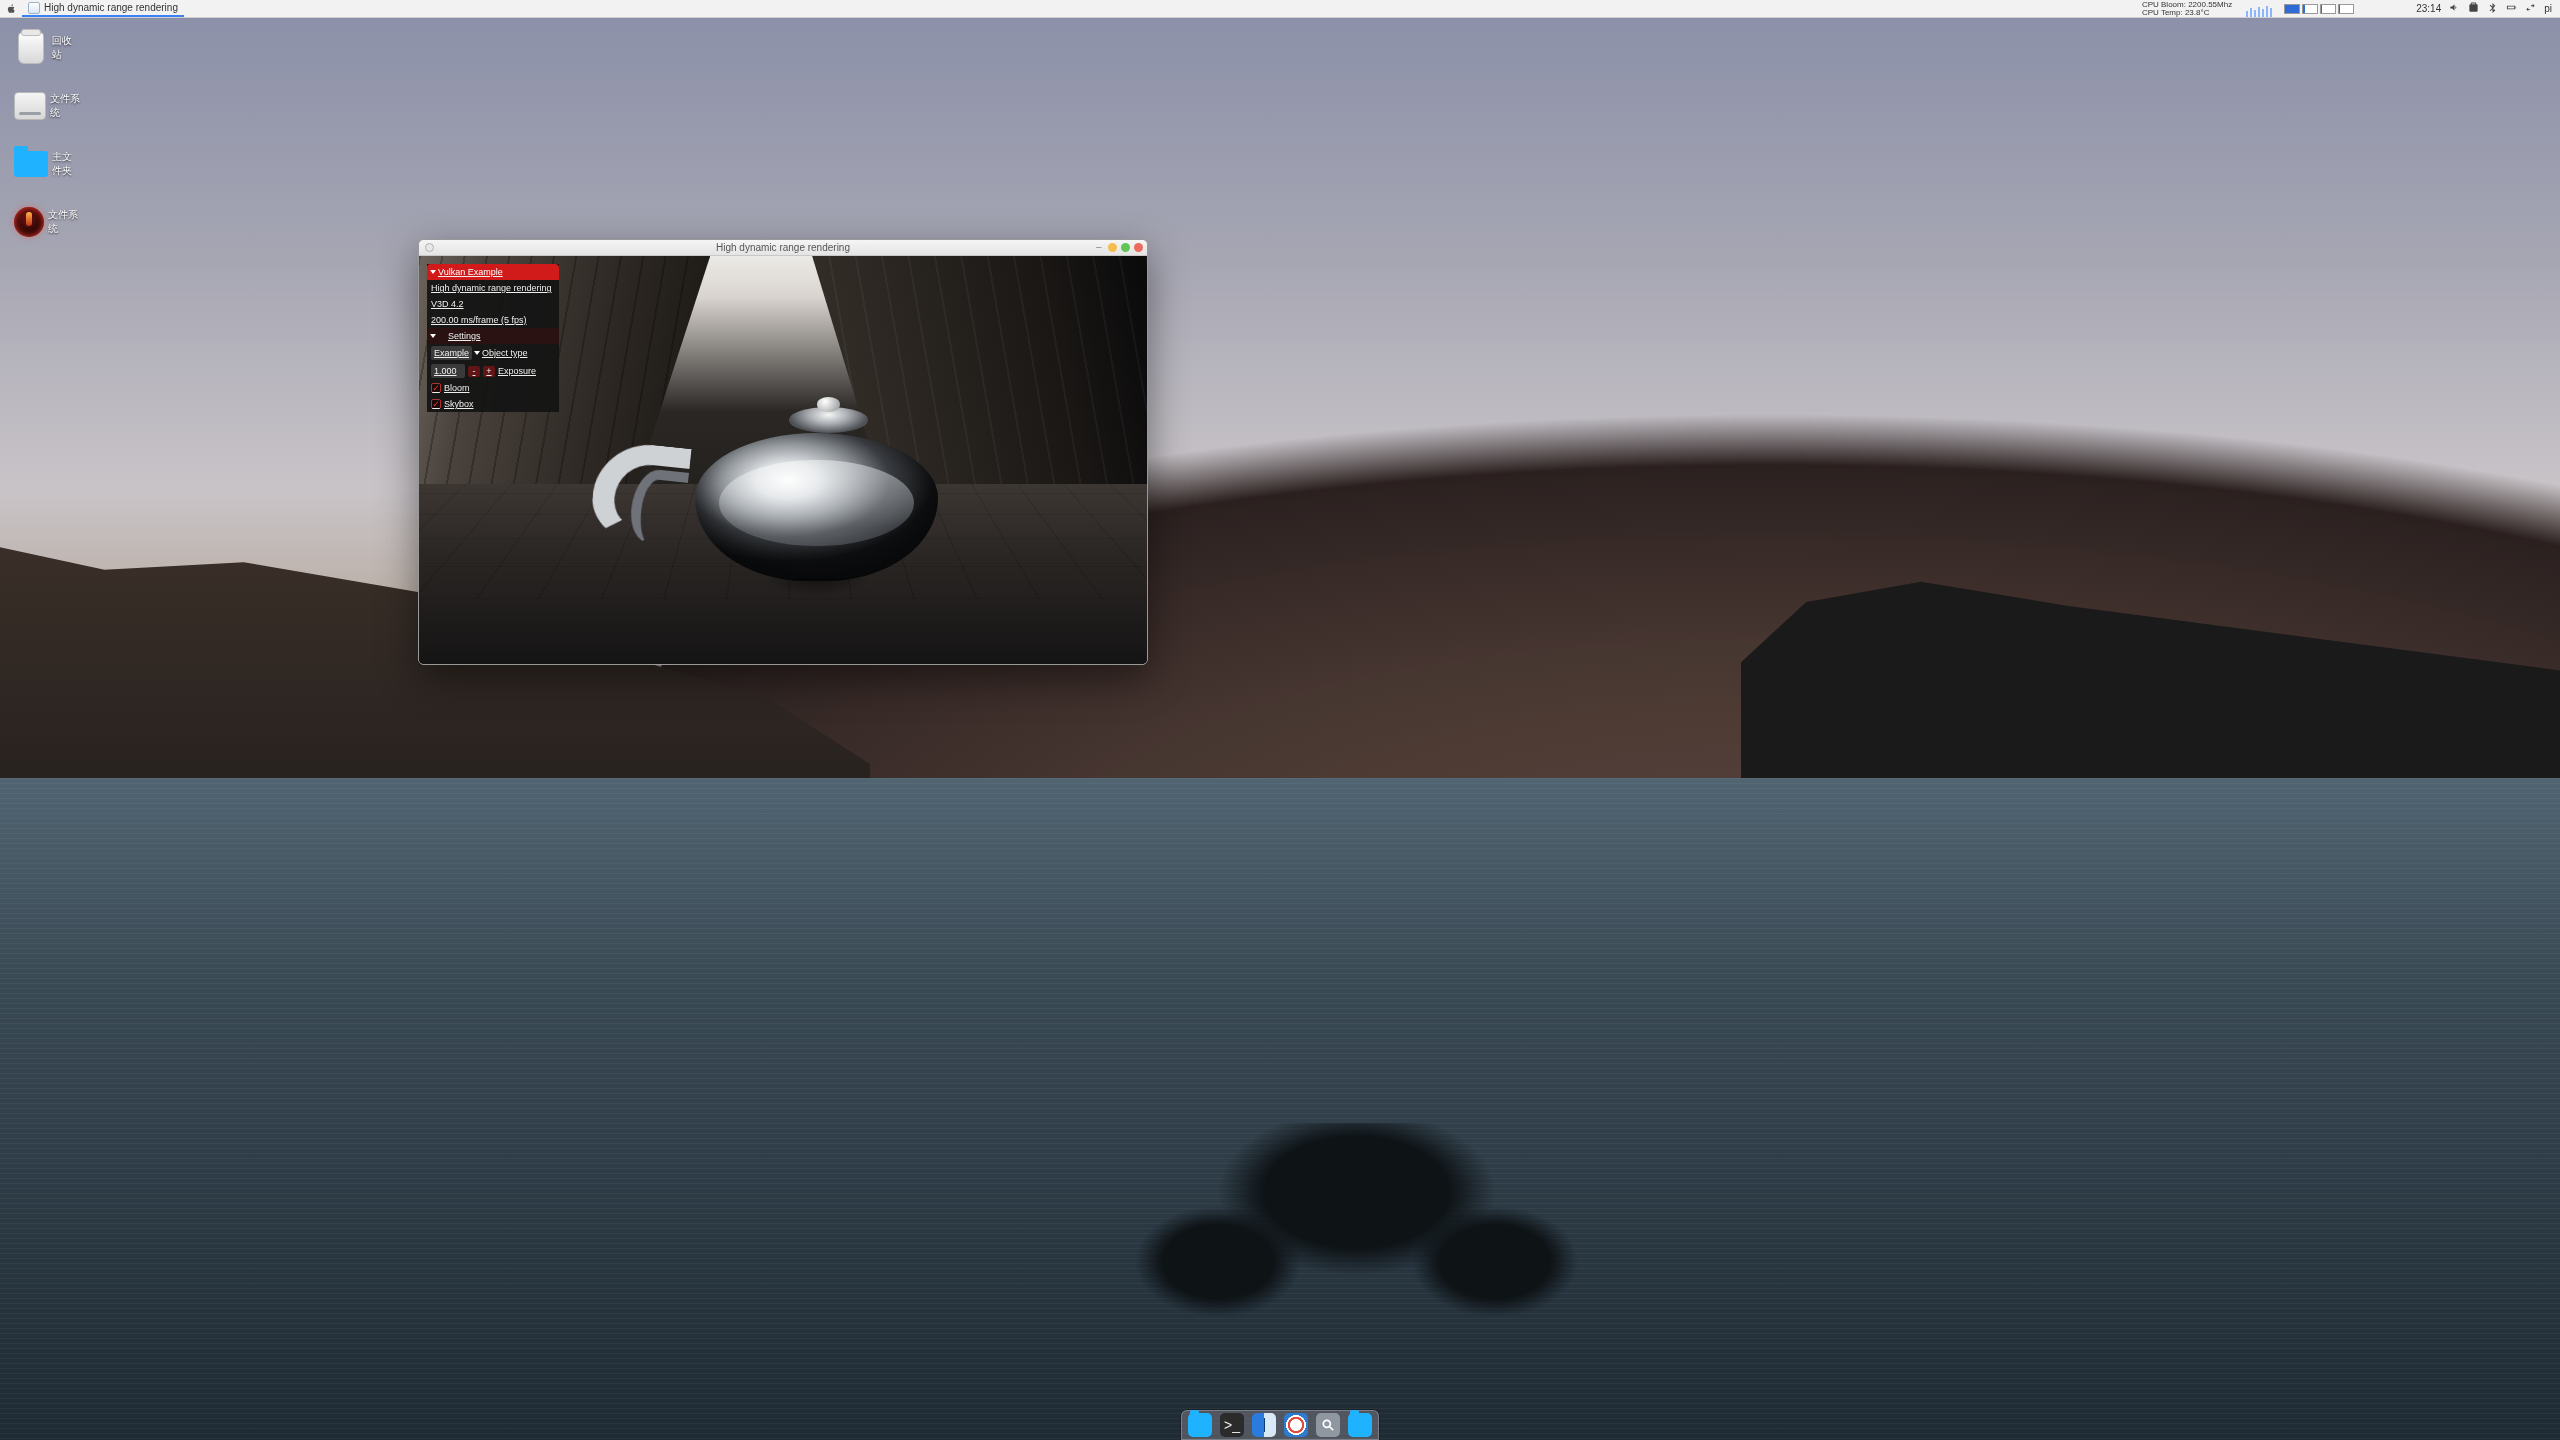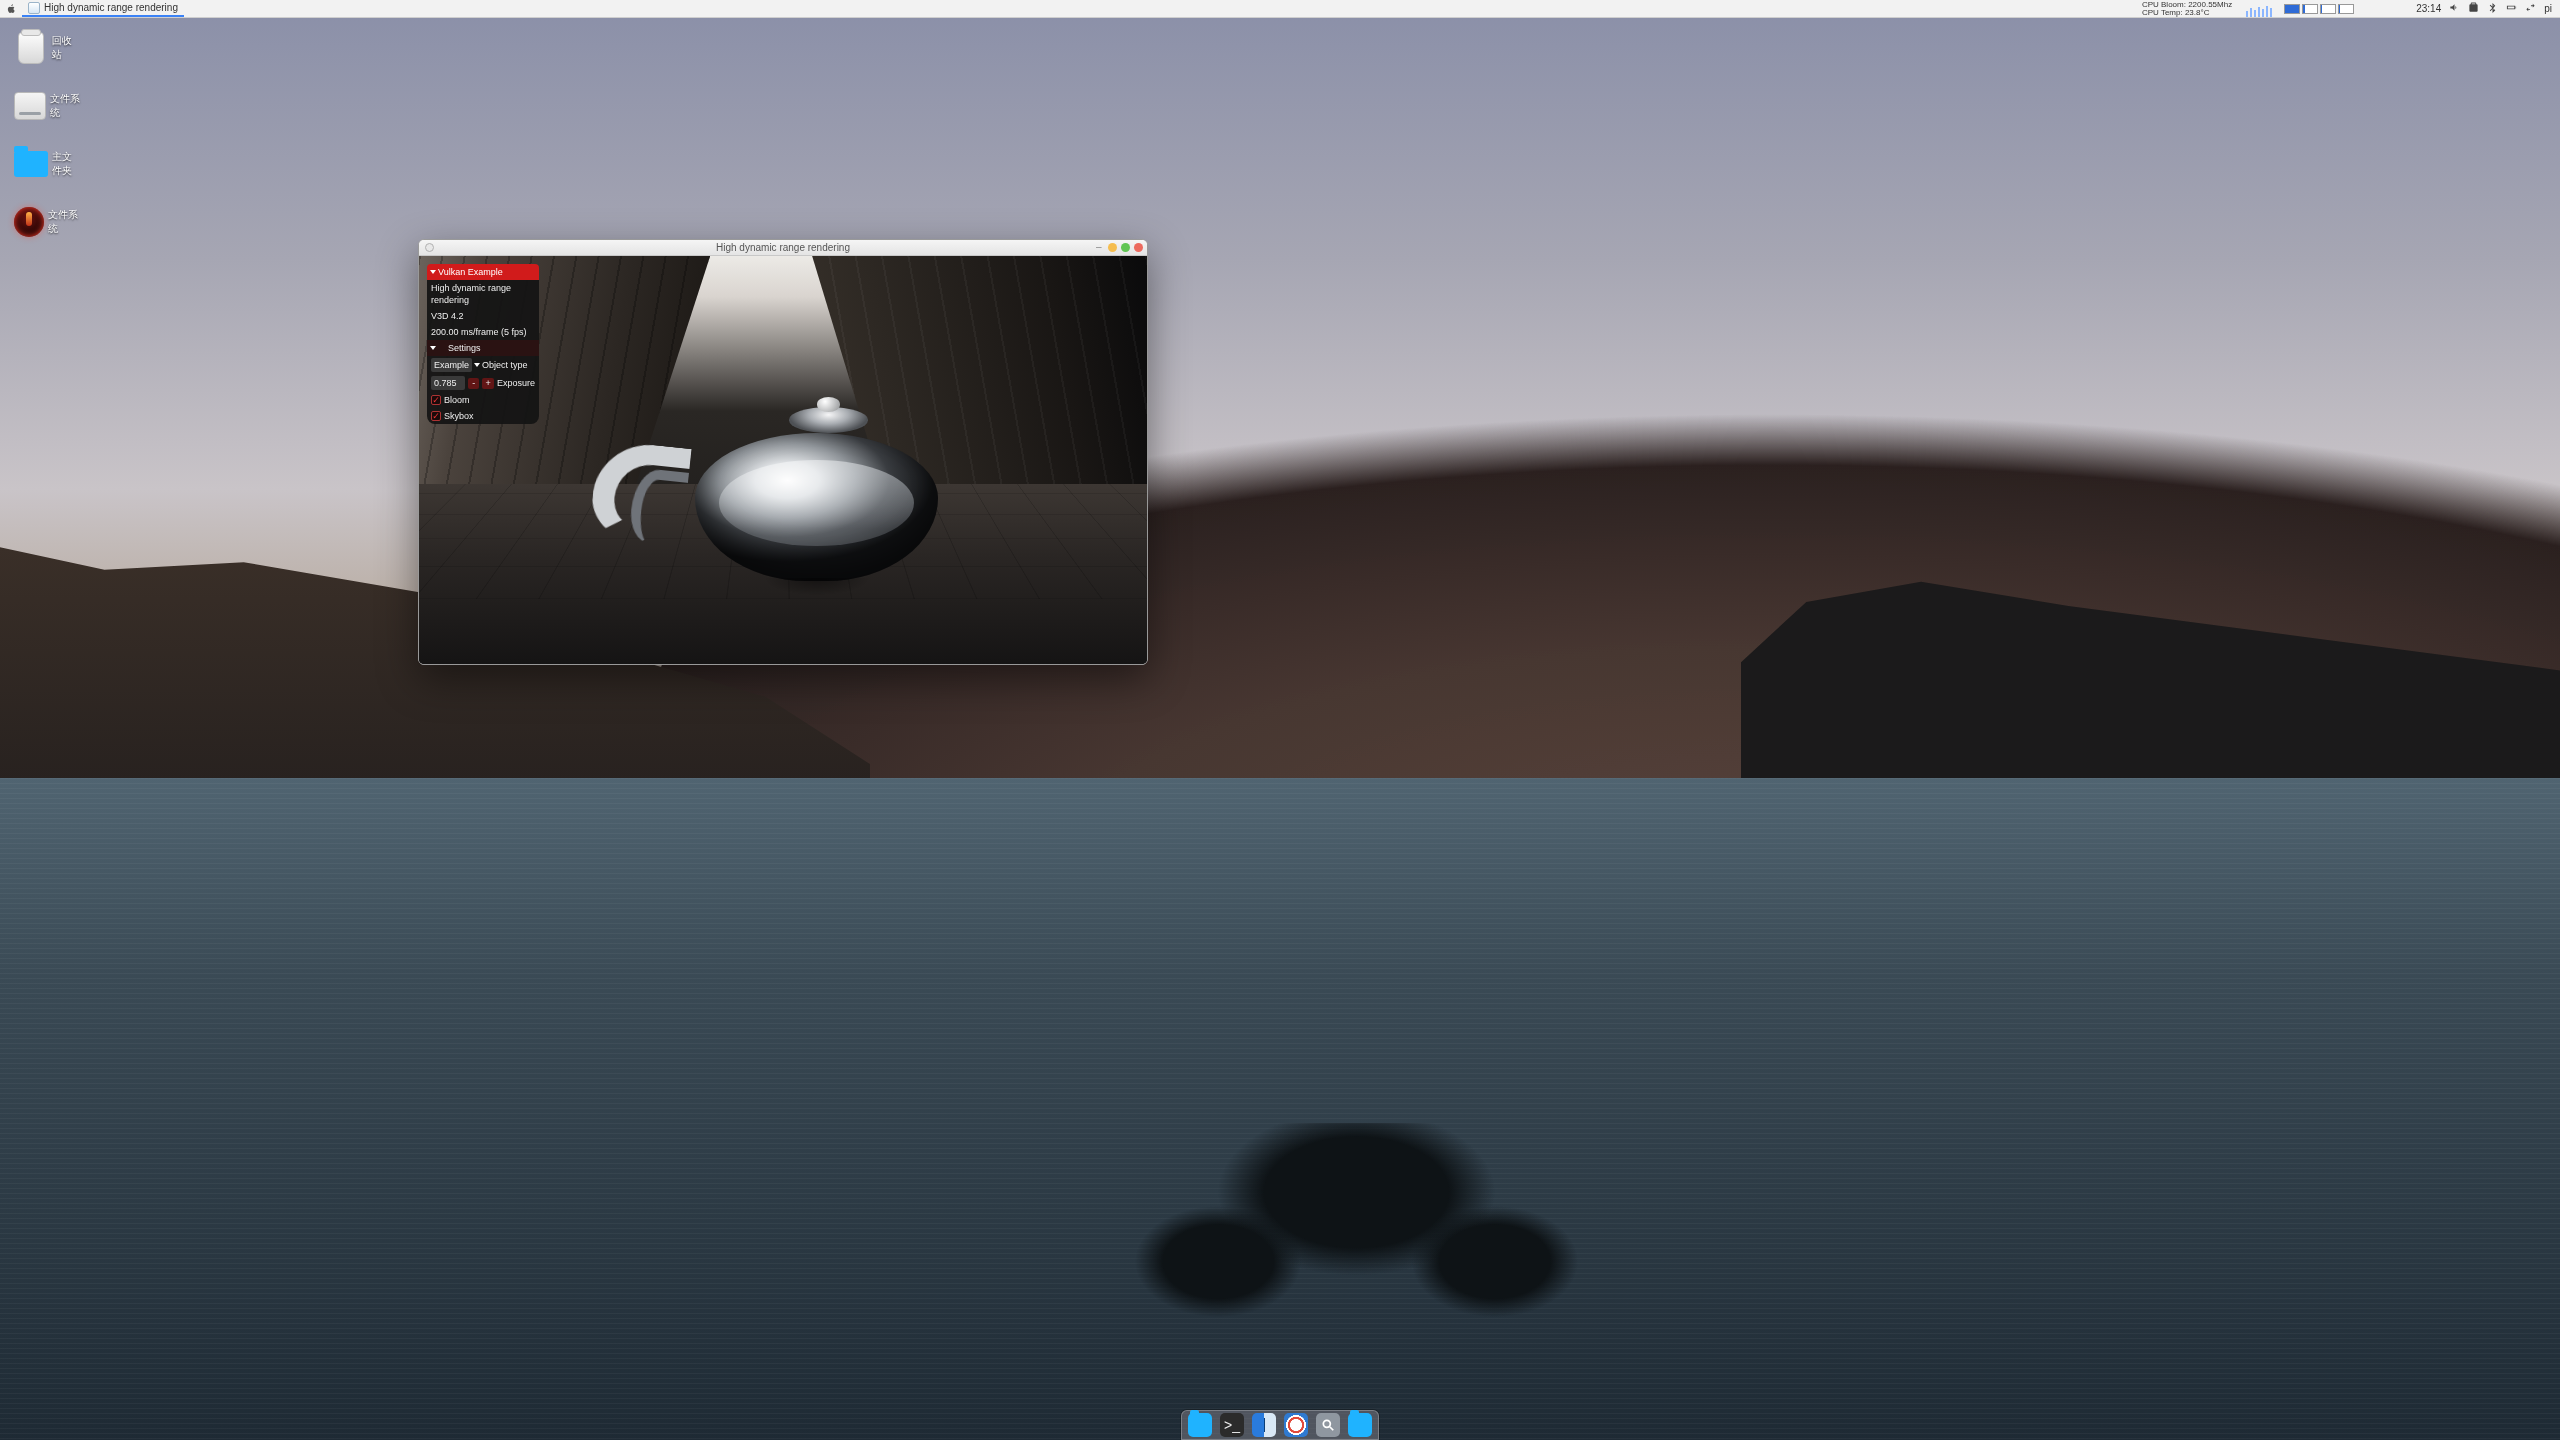--- a/index.html
+++ b/index.html
@@ -76,21 +76,21 @@
   linear-gradient(180deg,#cfd3d7 0%,#9ba0a5 30%,#4c4f53 80%),
   repeating-linear-gradient(90deg,rgba(0,0,0,.25) 0 2px,transparent 2px 18px);
   mix-blend-mode:screen;opacity:.55;} 
 .teapot .body::after{content:"";position:absolute;left:50%;bottom:-14%;width:60%;height:16%;transform:translateX(-50%);background:radial-gradient(50% 100% at 50% 0,rgba(0,0,0,.45),transparent 70%);} 
 .teapot .lid{position:absolute;left:46%;top:6%;width:20%;height:12%;border-radius:50%;background:radial-gradient(50% 70% at 50% 30%,#f6f6f7 0,#a9adb2 50%,#4e5155 100%);} 
 .teapot .knob{position:absolute;left:53%;top:1%;width:6%;height:7%;border-radius:50%;background:radial-gradient(circle at 35% 30%,#fff,#8d8f91);} 
 .teapot .spout{position:absolute;left:-4%;top:24%;width:34%;height:46%;border:14px solid transparent;border-left:22px solid #cfd2d5;border-top:20px solid #cfd2d5;border-radius:60% 0 0 50%/80% 0 0 60%;transform:rotate(6deg);filter:drop-shadow(0 0 0 #0000);clip-path:polygon(0 0,70% 0,70% 60%,40% 100%,0 100%);background:none;}
 .teapot .spout::after{content:"";position:absolute;left:18px;top:4px;width:48px;height:64px;border-radius:60% 0 0 50%/80% 0 0 60%;border-left:10px solid #6f7379;border-top:10px solid #6f7379;}
 
 
-.imgui{position:absolute;left:8px;top:8px;width:112px;background:rgba(20,20,20,.92);border-radius:8px;color:#eee;font-size:9px;line-height:12px;z-index:6;}
+.imgui{position:absolute;left:8px;top:8px;width:132px;background:rgba(20,20,20,.92);border-radius:0;color:#eee;font-size:9px;line-height:12px;z-index:6;text-decoration:underline;}
 .imgui .hdr{background:#d11b1b;color:#fff;padding:2px 4px;border-radius:4px 4px 0 0;display:flex;align-items:center;gap:3px;}
 .imgui .sec{background:#2a1212;padding:2px 4px;display:flex;align-items:center;gap:13px;}
 .imgui .row{padding:2px 4px;}
 .imgui .tri{display:inline-block;width:0;height:0;border-left:4px solid #fff;border-top:3px solid transparent;border-bottom:3px solid transparent;transform:rotate(90deg);} 
 .imgui .triC{transform:rotate(90deg);}
 .imgui .ctlrow{display:flex;align-items:center;gap:3px;padding:2px 4px;}
 .imgui .val{background:#3a3a3a;padding:1px 3px;border-radius:2px;display:inline-block;min-width:34px;}
 .imgui .btn{background:#611515;border-radius:2px;width:12px;height:11px;display:inline-flex;align-items:center;justify-content:center;font-size:9px;line-height:9px;cursor:pointer;}
 .imgui .chk{width:10px;height:10px;border:1px solid #a33;display:inline-flex;align-items:center;justify-content:center;color:#e33;font-size:9px;border-radius:2px;background:#1a0a0a;}
 
@@ -239,21 +239,21 @@
       <div class="sec">
         <span class="tri triC"></span>
         <span>Settings</span>
       </div>
       <div class="ctlrow">
         <span class="val">Example</span>
         <span class="tri" style="transform:rotate(90deg)"></span>
         <span>Object type</span>
       </div>
       <div class="ctlrow">
-        <span class="val">0.785</span>
+        <span class="val">1.000</span>
         <span class="btn">-</span>
         <span class="btn">+</span>
         <span>Exposure</span>
       </div>
       <div class="ctlrow">
         <span class="chk">✓</span>
         <span>Bloom</span>
       </div>
       <div class="ctlrow">
         <span class="chk">✓</span>

